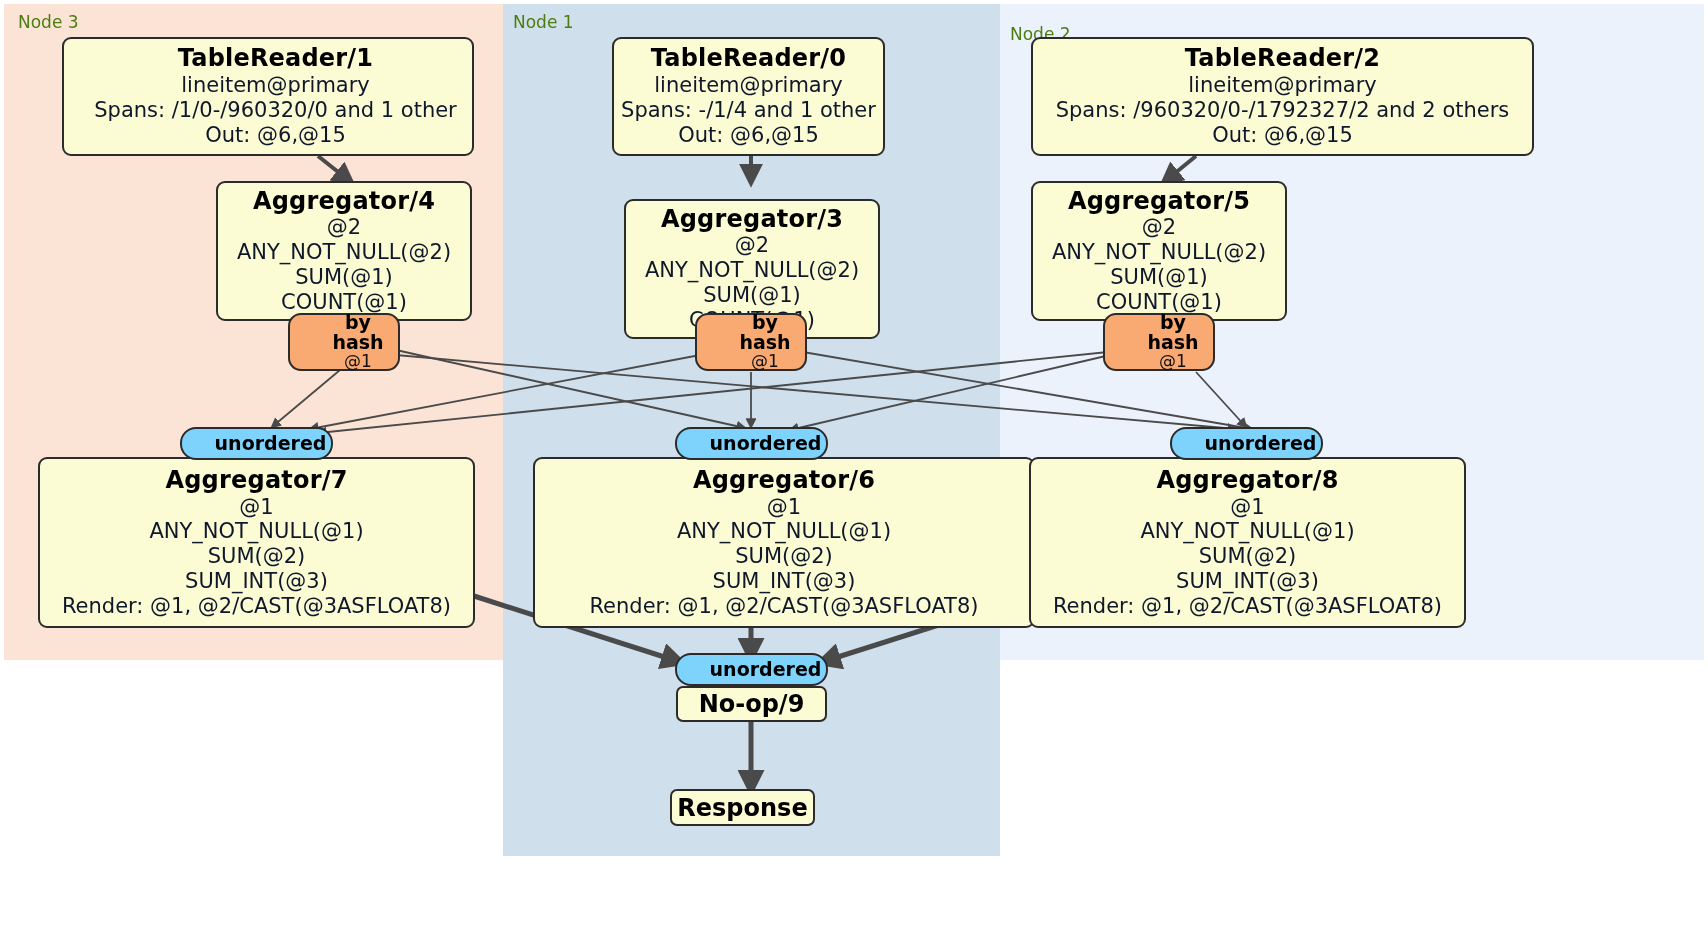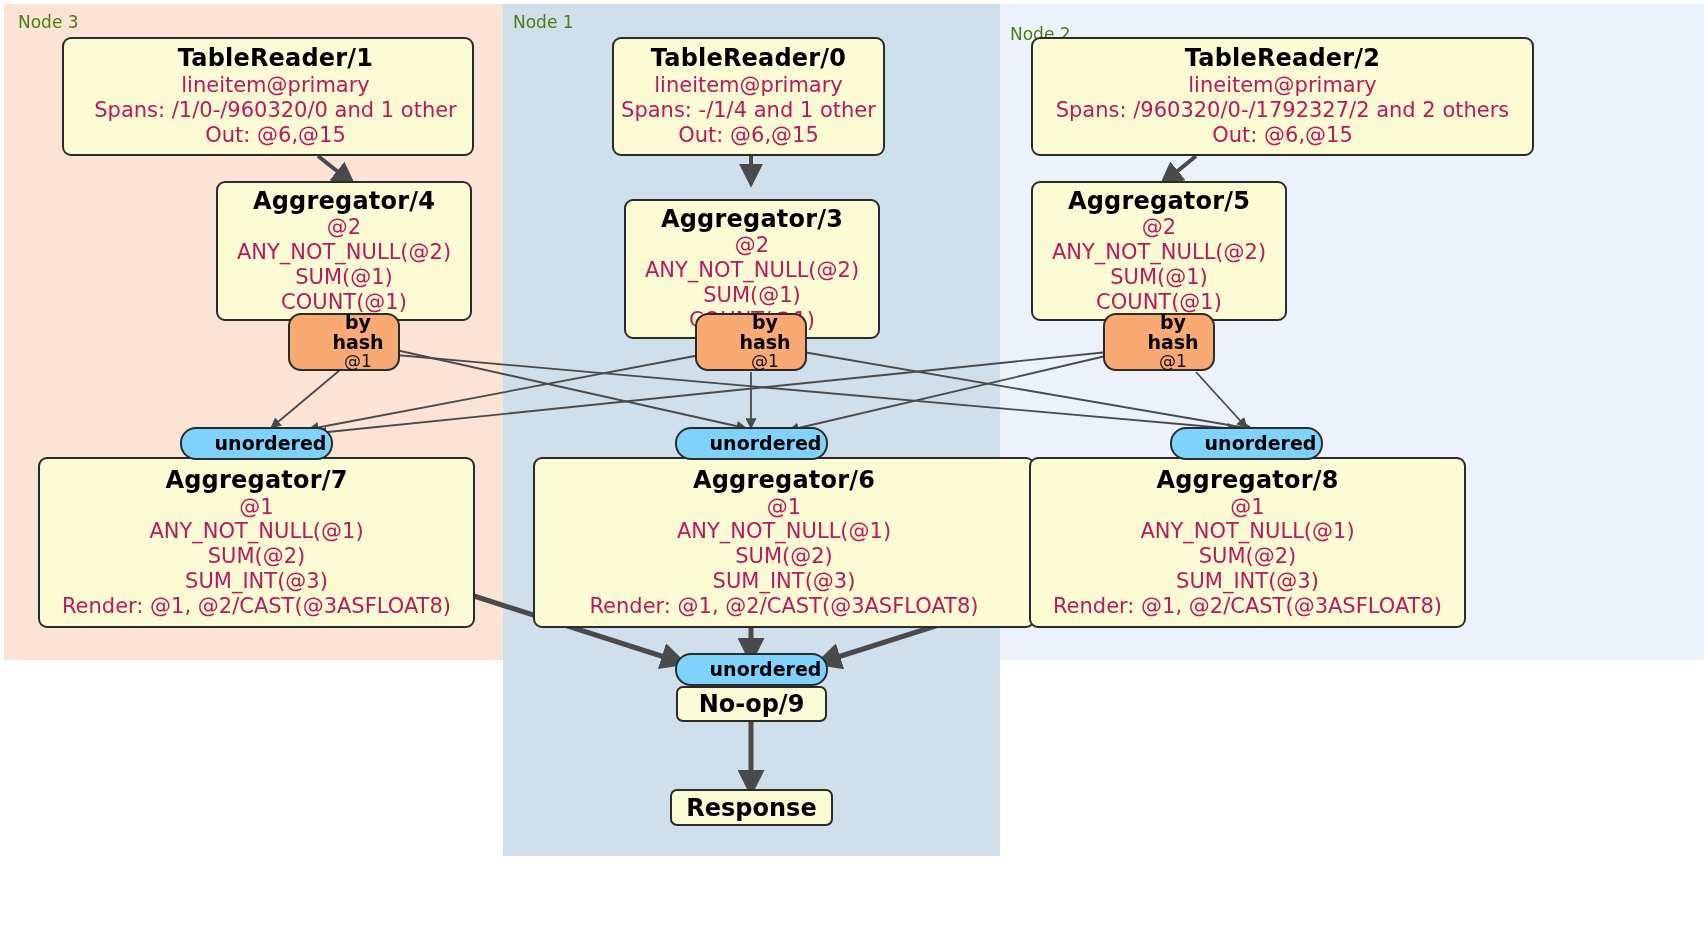--- a/index.html
+++ b/index.html
@@ -7,21 +7,21 @@
   body{font-family:"DejaVu Sans","Liberation Sans",sans-serif;}
   #stage{position:relative;width:1708px;height:940px;overflow:hidden;background:#ffffff;}
 
   .node-panel{position:absolute;box-sizing:border-box;}
   .node-label{position:absolute;font-size:17px;color:#4d7c0f;white-space:nowrap;}
 
   .box{position:absolute;box-sizing:border-box;background:#fbfbd4;border:2px solid #2b2b2b;
        border-radius:9px;text-align:center;display:flex;flex-direction:column;
        align-items:center;justify-content:center;z-index:6;}
   .box .ttl{font-weight:bold;font-size:24px;color:#000;line-height:1.16;letter-spacing:.2px;}
-  .box .ln{font-size:21px;color:#be185d;line-height:1.18;white-space:nowrap;}
+  .box .ln{font-size:21px;color:#0f172a;line-height:1.18;white-space:nowrap;}
 
   .pill{position:absolute;box-sizing:border-box;border:2px solid #2b2b2b;border-radius:14px;
         display:flex;flex-direction:column;align-items:center;justify-content:center;
         text-align:center;z-index:9;padding-left:28px;}
   .pill.hash{background:#f9a972;border-radius:13px;}
   .pill.unord{background:#7dd3fc;border-radius:16px;}
   .pill .pl{font-weight:bold;font-size:19px;color:#000;line-height:1.05;}
   .pill .ps{font-size:17px;color:#111;line-height:1.05;}
 
   .smallbox{position:absolute;box-sizing:border-box;background:#fbfbd4;border:2px solid #2b2b2b;
@@ -180,17 +180,17 @@
   </div>
 
   <div class="pill unord" style="left:675px;top:653px;width:153px;height:33px;">
     <span class="pl">unordered</span>
   </div>
 
   <div class="smallbox" style="left:676px;top:686px;width:151px;height:36px;">
     <span class="ttl">No-op/9</span>
   </div>
 
-  <div class="smallbox" style="left:670px;top:789px;width:163px;height:37px;">
+  <div class="smallbox" style="left:670px;top:789px;width:145px;height:37px;">
     <span class="ttl">Response</span>
   </div>
 
 </div>
 
 </body></html>

